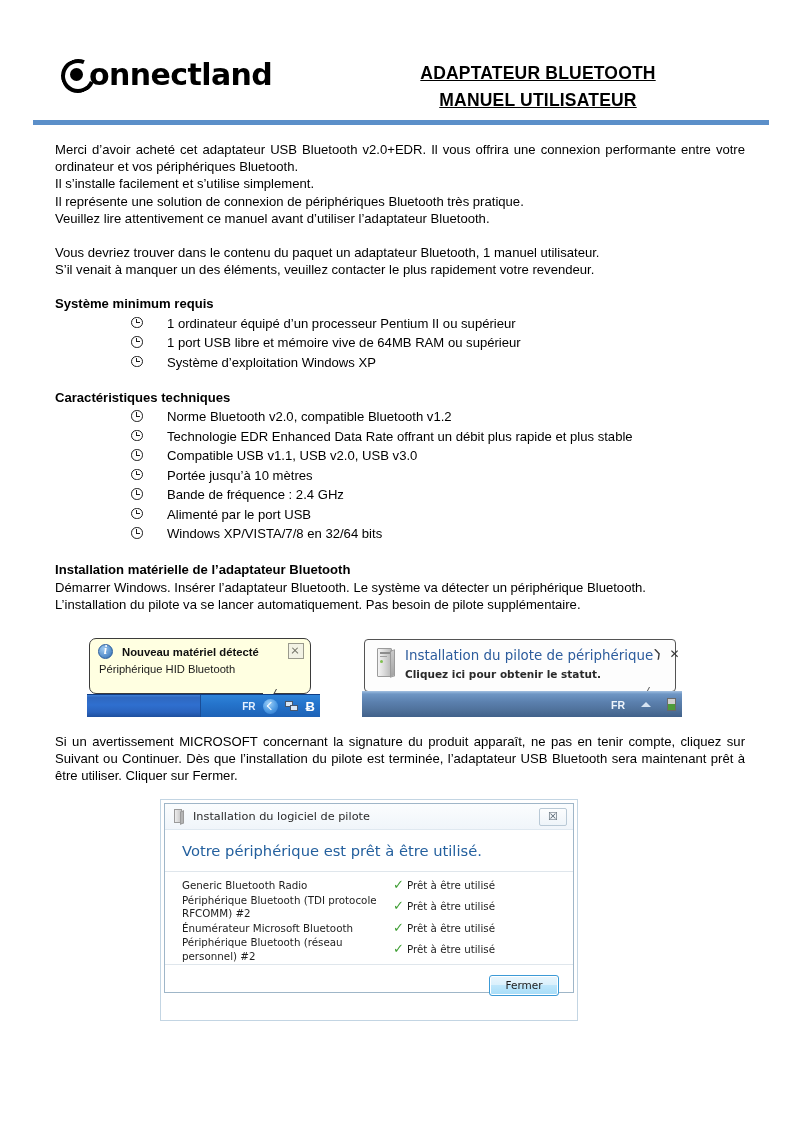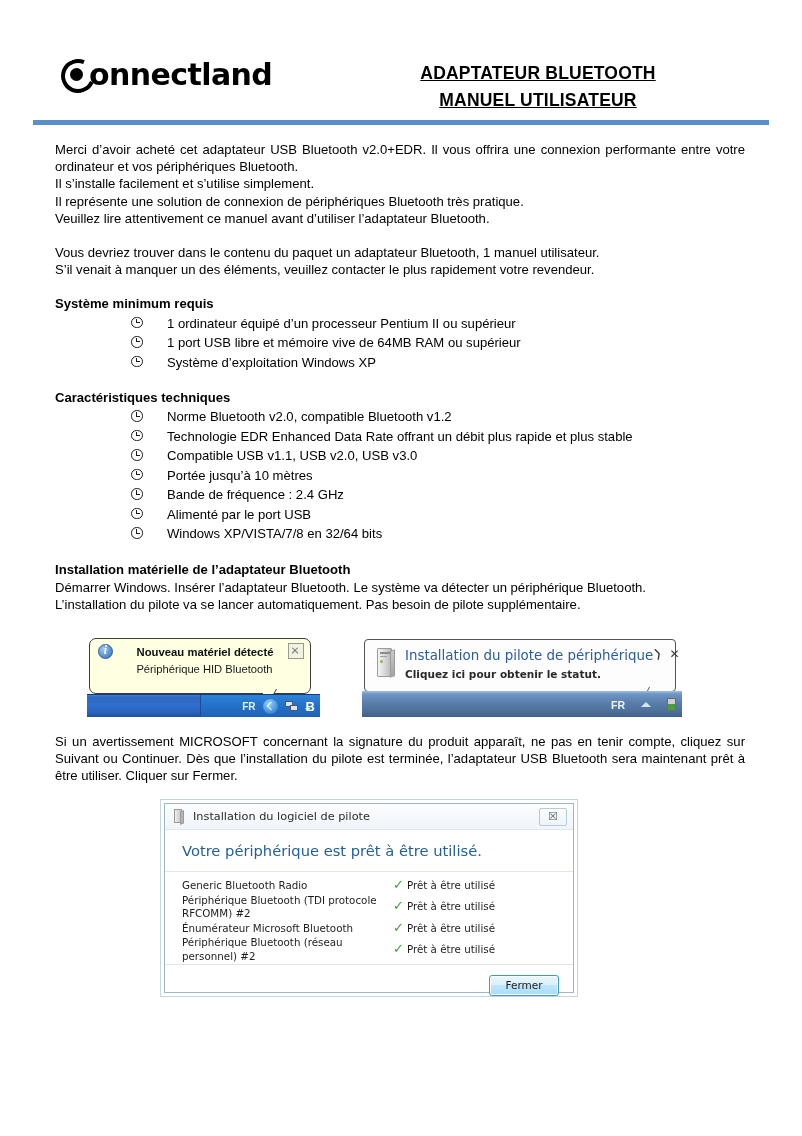--- a/index.html
+++ b/index.html
@@ -162,21 +162,20 @@
 
   
   .shotA {
     position: absolute;
     left: 87px;
     top: 637px;
     width: 233px;
     height: 80px;
     overflow: hidden;
     background: #ffffff;
-    text-align: center;
   }
   .xp-balloon {
     position: absolute;
     left: 2px; top: 1px;
     width: 222px;
     height: 56px;
     background: #ffffe1;
     border: 1px solid #3b3b3b;
     border-radius: 7px;
     box-sizing: border-box;
@@ -455,21 +454,21 @@
     border: 1px solid #6a6a6a;
     box-sizing: border-box;
   }
 
   
   .shotC {
     position: absolute;
     left: 160px;
     top: 799px;
     width: 418px;
-    height: 198px;
+    height: 222px;
     background: #ffffff;
     border: 1px solid #c3d5e3;
     box-sizing: border-box;
   }
   .dlg {
     position: absolute;
     left: 3px; top: 3px;
     width: 410px;
     height: 190px;
     background: #ffffff;

